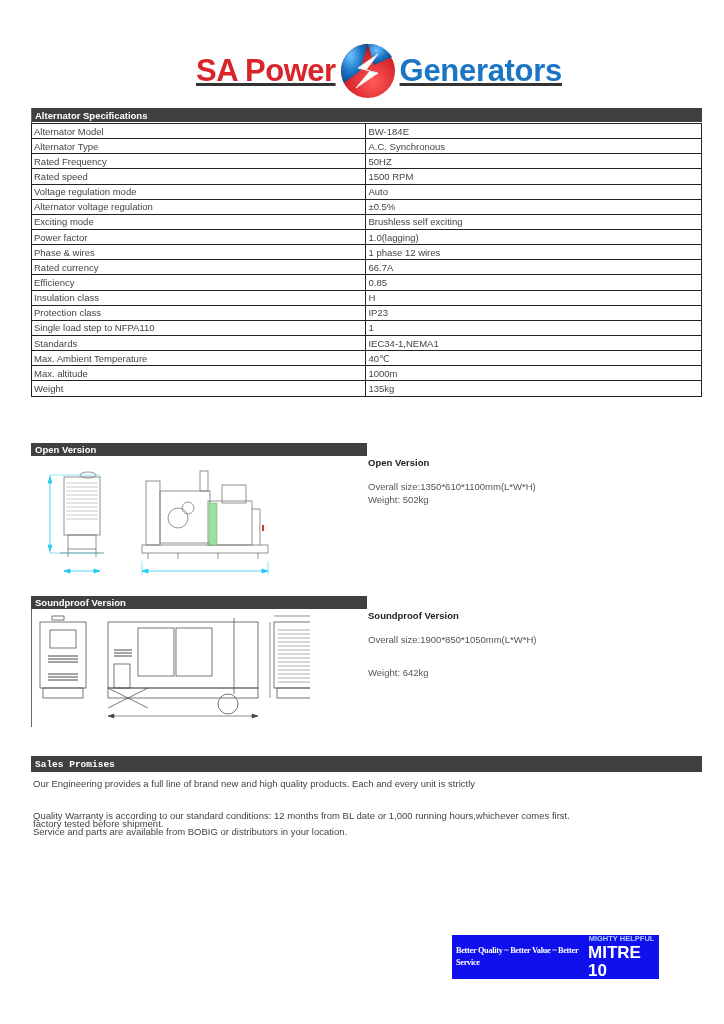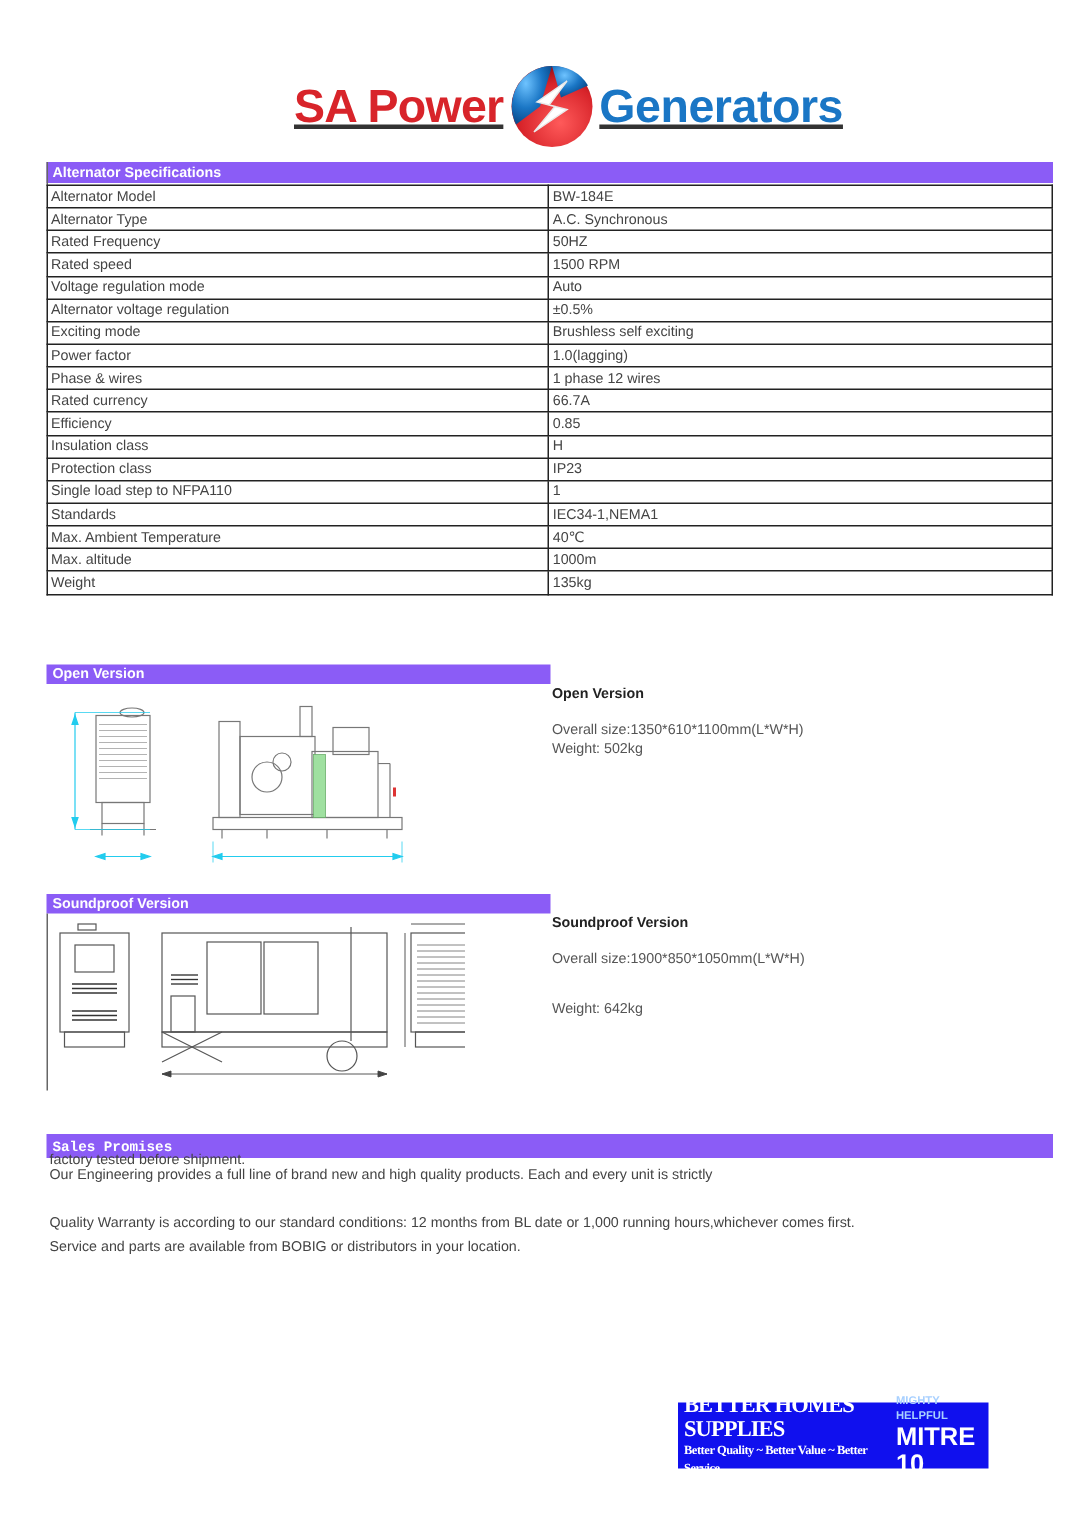--- a/index.html
+++ b/index.html
@@ -6,21 +6,21 @@
   html, body { width: 724px; height: 1024px; background: #ffffff; overflow: hidden; }
   body { position: relative; font-family: "Liberation Sans", "DejaVu Sans", sans-serif; color: #333; }
 
   
   .logo { position: absolute; left: 196px; top: 40px; width: 370px; height: 62px; display: flex; align-items: center; text-decoration: underline; }
   .logo-left { font-family: "Liberation Sans", sans-serif; font-weight: bold; font-size: 31px; color: #d8242a; letter-spacing: -0.5px; }
   .logo-right { font-family: "Liberation Sans", sans-serif; font-weight: bold; font-size: 31px; color: #1a76c5; letter-spacing: -0.3px; }
   .logo-mark { width: 60px; height: 60px; margin: 0 2px; }
 
   
-  .red-bar { position: absolute; background: #8b5cf6; color: #fff; font-weight: bold; font-size: 9.5px; padding-left: 4px; display: flex; align-items: center; }
+  .red-bar { position: absolute; background: #404040; color: #fff; font-weight: bold; font-size: 9.5px; padding-left: 4px; display: flex; align-items: center; }
 
   
   .spec-table { position: absolute; left: 31px; top: 123px; width: 671px; border-collapse: collapse; font-size: 9.5px; color: #444; }
   .spec-table td { border: 1px solid #222; height: 15.15px; padding: 0 2px; line-height: 13px; }
   .spec-table td.key { width: 335px; }
   .spec-table td.val { width: 336px; }
 
   .left-rule { position: absolute; width: 1px; background: #666; }
 
   
@@ -279,26 +279,25 @@
 </svg>
 
 <div class="side-title" style="left:368px; top:610px;">Soundproof Version</div>
 <div class="side-line" style="left:368px; top:634px;">Overall size:1900*850*1050mm(L*W*H)</div>
 <div class="side-line" style="left:368px; top:647px;margin-top:20px;">Weight: 642kg</div>
 
 <div class="red-bar" style="left:31px; top:756px; width:671px; height:16px;font-family:Liberation Mono, monospace;">
   <span>Sales Promises</span>
 </div>
 <div class="promise-line" style="top:778px;">Our Engineering provides a full line of brand new and high quality products. Each and every unit is strictly</div>
-<div class="promise-line" style="top:768px;">factory tested before shipment.</div>
+<div class="promise-line" style="top:818px;">factory tested before shipment.</div>
 <div class="promise-line" style="top:810px;">Quality Warranty is according to our standard conditions: 12 months from BL date or 1,000 running hours,whichever comes first.</div>
 <div class="promise-line" style="top:826px;">Service and parts are available from BOBIG or distributors in your location.</div>
 
 <div class="ad">
   <div class="ad-left">
-    <span class="ad-title">BETTER HOMES SUPPLIES</span>
     <span class="ad-sub">Better Quality ~ Better Value ~ Better Service</span>
   </div>
   <div class="ad-right">
     <span class="ad-tag">MIGHTY HELPFUL</span>
     <span class="ad-brand">MITRE 10</span>
   </div>
 </div>
 
 </body></html>

